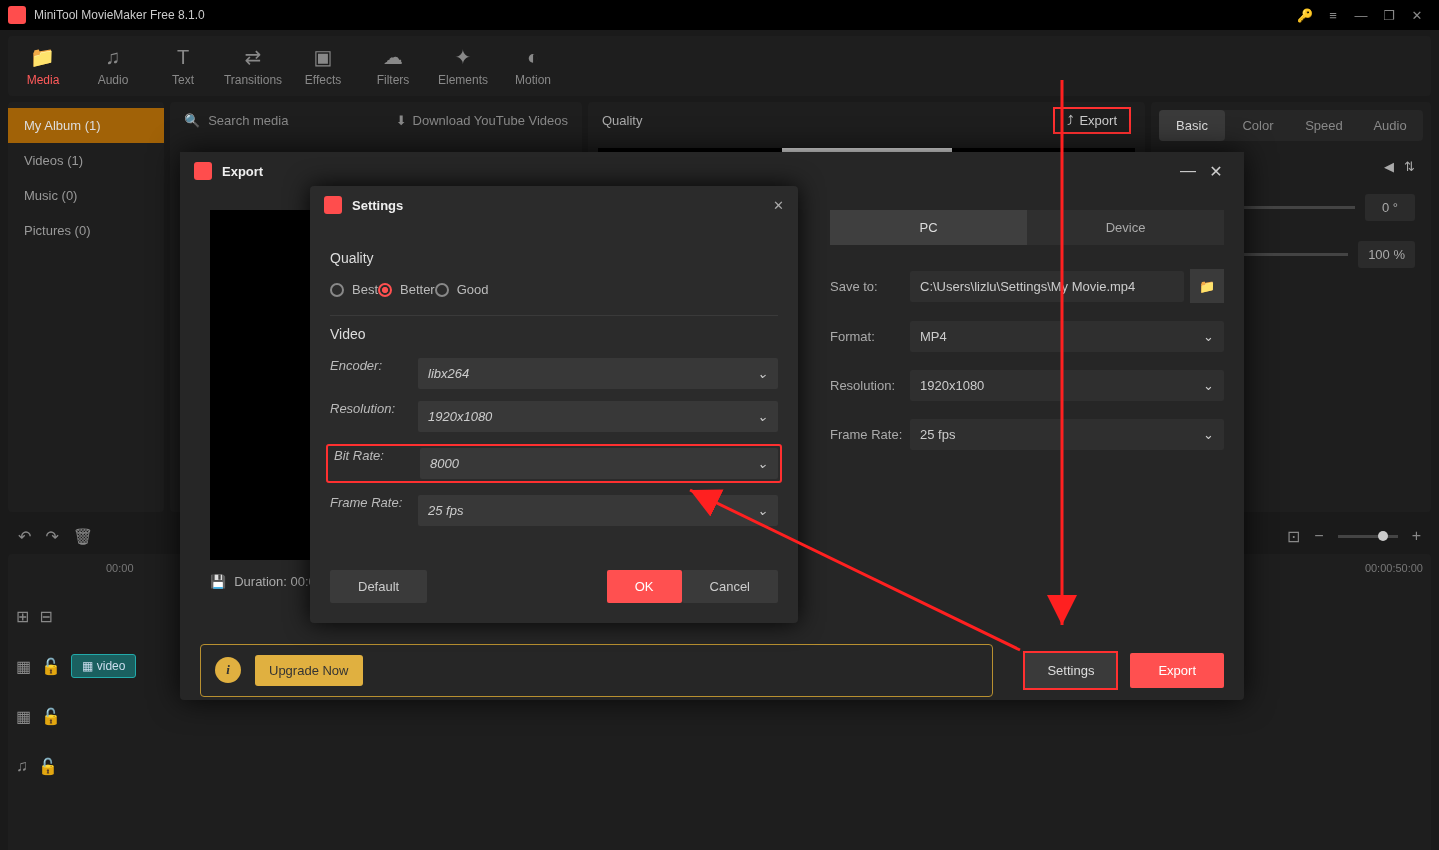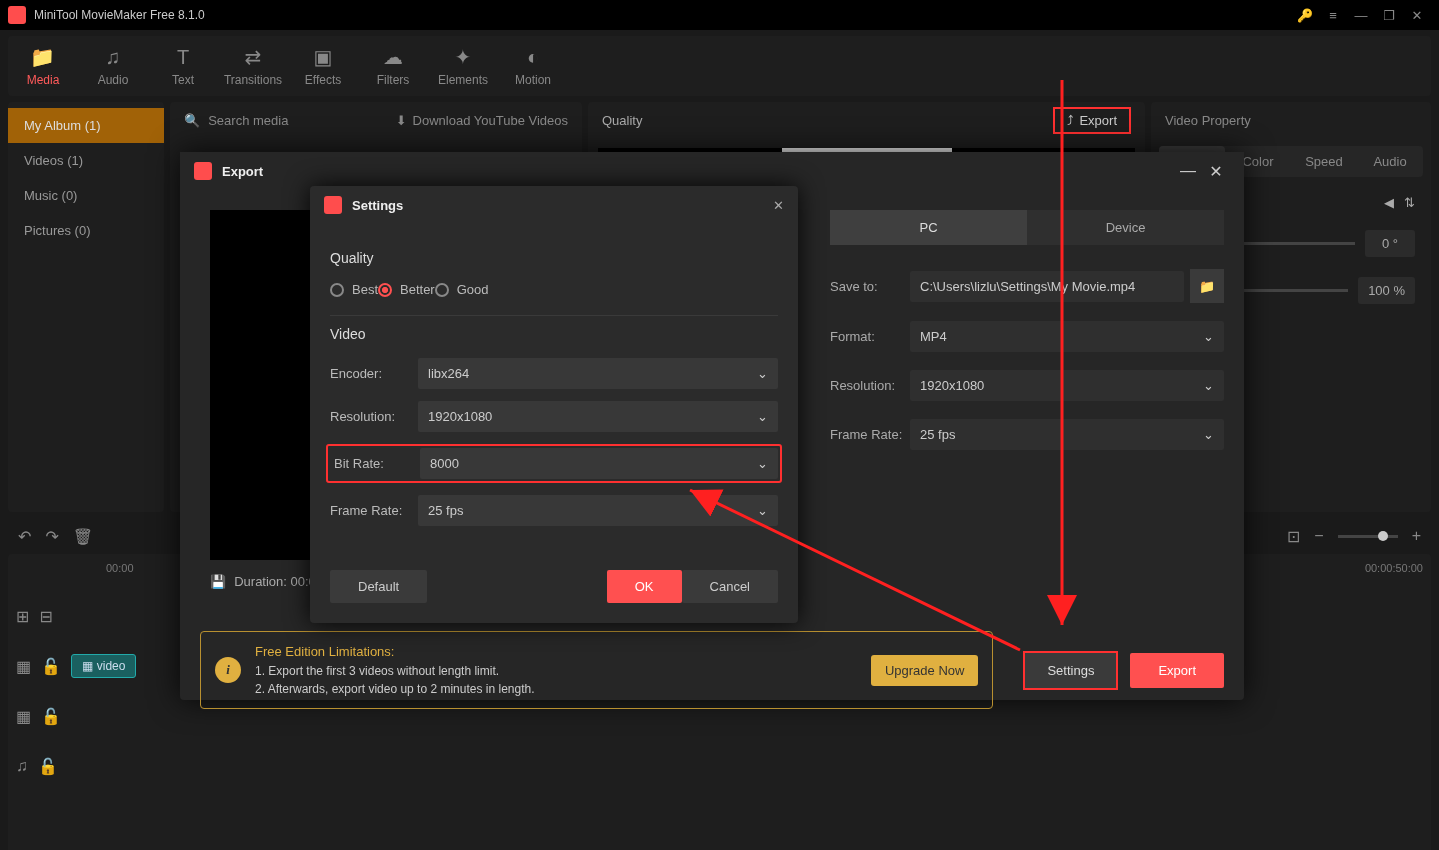--- a/index.html
+++ b/index.html
@@ -86,21 +86,21 @@
 .set-header { height: 38px; display: flex; align-items: center; padding: 0 14px; }
 .set-header .dlg-logo { width: 18px; height: 18px; background: #ff4d4d; border-radius: 3px; margin-right: 10px; }
 .set-header .dlg-title { color: #eee; font-weight: bold; flex: 1; }
 .set-body { padding: 16px 20px; }
 .set-section { color: #ddd; font-size: 14px; margin: 10px 0 16px 0; }
 .radio-row { display: flex; padding-bottom: 18px; border-bottom: 1px solid #3a3a3a; margin-bottom: 10px; }
 .radio-item { display: flex; align-items: center; gap: 8px; color: #bbb; cursor: pointer; }
 .radio { width: 14px; height: 14px; border-radius: 50%; border: 2px solid #888; display: inline-block; }
 .radio.checked { border-color: #ff5050; background: radial-gradient(#ff5050 40%, transparent 45%); }
 
-.set-row { display: flex; align-items: center; margin-bottom: 12px; }
+.set-row { display: flex; margin-bottom: 12px; font-style: italic; }
 .set-label { width: 88px; color: #bbb; font-size: 13px; }
 .set-select { flex: 1; background: #383838; padding: 8px 10px; color: #ccc; font-size: 13px; border-radius: 2px; display: flex; align-items: center; }
 .set-select .caret { margin-left: auto; }
 .set-row.highlighted { border: 2px solid #ff3030; border-radius: 3px; padding: 2px; margin-left: -4px; margin-right: -4px; }
 .set-row.highlighted .set-label { padding-left: 4px; width: 90px; }
 
 .set-footer { display: flex; padding: 16px 20px 20px 20px; gap: 0; }
 .set-footer .spacer { flex: 1; }
 .sf-btn { padding: 9px 28px; background: #3a3a3a; color: #ccc; cursor: pointer; border-radius: 2px; font-size: 13px; }
 .sf-btn.ok { background: #ff5050; color: #fff; }
@@ -187,23 +187,20 @@
         <span>⤴</span>
         <span>Export</span>
       </div>
     </div>
     <div style="background:#000; margin:10px; height:60px; display:flex;">
       <div style="width:170px; margin:0 auto; background:#eee;"></div>
     </div>
   </div>
 
   <div class="props-panel">
-    <div class="props-header">
-        <span>Video Property</span>
-      </div>
     <div class="prop-tabs">
       <div class="prop-tab active">Basic</div>
       <div class="prop-tab">Color</div>
       <div class="prop-tab">Speed</div>
       <div class="prop-tab">Audio</div>
     </div>
     <div class="prop-row">
       <span>⟲</span>
       <span>⟳</span>
       <span style="flex:1"></span>
@@ -311,25 +308,20 @@
         <div class="form-input">
             <span>25 fps</span>
             <span class="caret">⌄</span>
           </div>
       </div>
     </div>
   </div>
   <div class="dlg-footer">
     <div class="limit-box">
       <div class="limit-icon">i</div>
-      <div class="limit-text">
-        <div class="limit-title">Free Edition Limitations:</div>
-        <div>1. Export the first 3 videos without length limit.</div>
-        <div>2. Afterwards, export video up to 2 minutes in length.</div>
-      </div>
       <div class="upgrade-btn">Upgrade Now</div>
     </div>
     <div class="settings-btn">Settings</div>
     <div class="export-btn">Export</div>
   </div>
 </div>
 
 <div class="settings-dialog">
   <div class="set-header">
     <div class="dlg-logo"></div>

